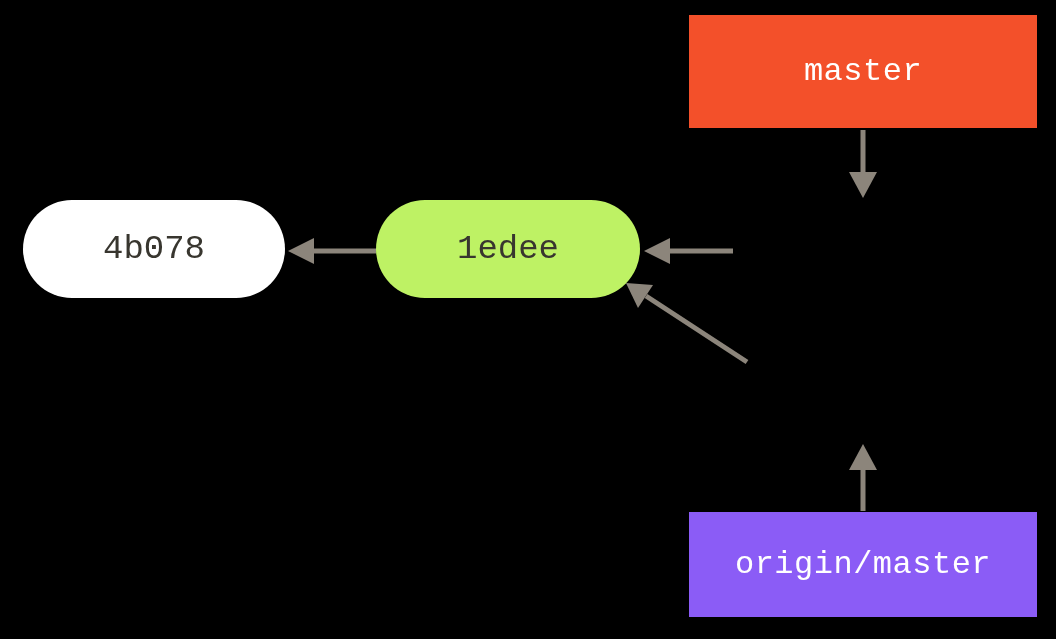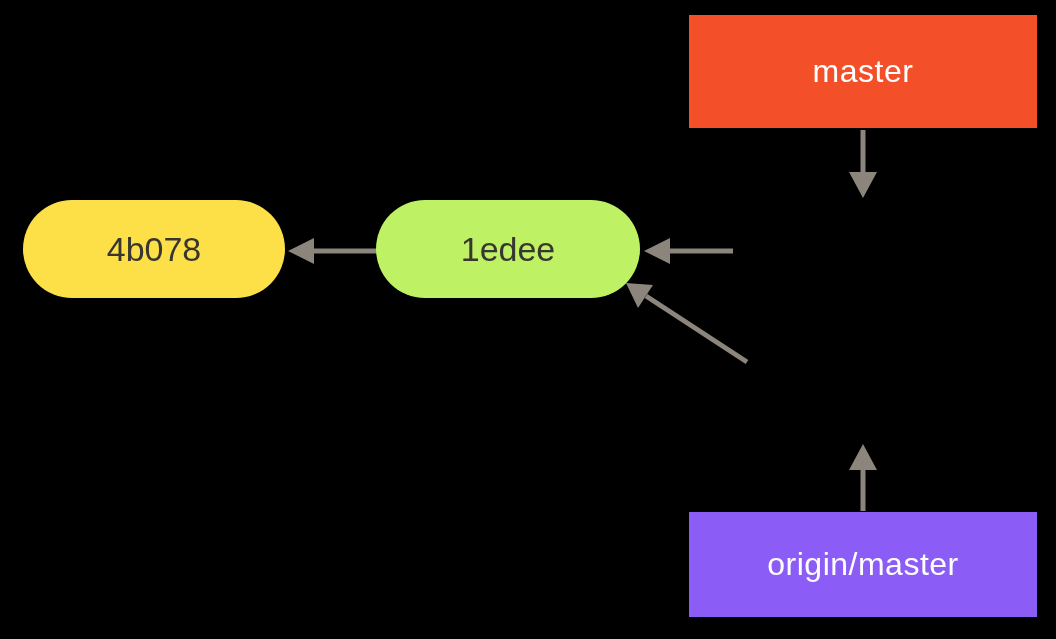--- a/index.html
+++ b/index.html
@@ -5,21 +5,21 @@
   html, body {
     margin: 0;
     padding: 0;
     background: #000;
   }
   .canvas {
     position: relative;
     width: 1056px;
     height: 639px;
     overflow: hidden;
-    font-family: Liberation Sans, sans-serif;
+    font-family: Liberation Mono, monospace;
   }
   .arrow-layer {
     position: absolute;
     left: 0;
     top: 0;
     width: 1056px;
     height: 639px;
     pointer-events: none;
   }
   .branch-box {
@@ -79,19 +79,19 @@
     <g>
       <line x1="863" y1="511" x2="863" y2="468" stroke-width="5" stroke="#8c857b"></line>
       <polygon points="863,444 849,470 877,470" fill="#8c857b"></polygon>
     </g>
   </svg>
 
   <div class="branch-box master" style="background-color: rgb(243, 80, 42); color: rgb(255, 255, 255);">master</div>
 
   <div class="branch-box origin" style="background-color: #8b5cf6; color: rgb(255, 255, 255);">origin/master</div>
 
-  <div class="commit-pill c4b078" style="background-color: #fde047; color: rgb(56, 54, 47);">4b078</div>
+  <div class="commit-pill c4b078" style="background-color: #ffffff; color: rgb(56, 54, 47);">4b078</div>
 
   <div class="commit-pill c1edee" style="background-color: #bef264; color: rgb(56, 54, 47);">1edee</div>
 
 
 
 </div>
 
 </body></html>

